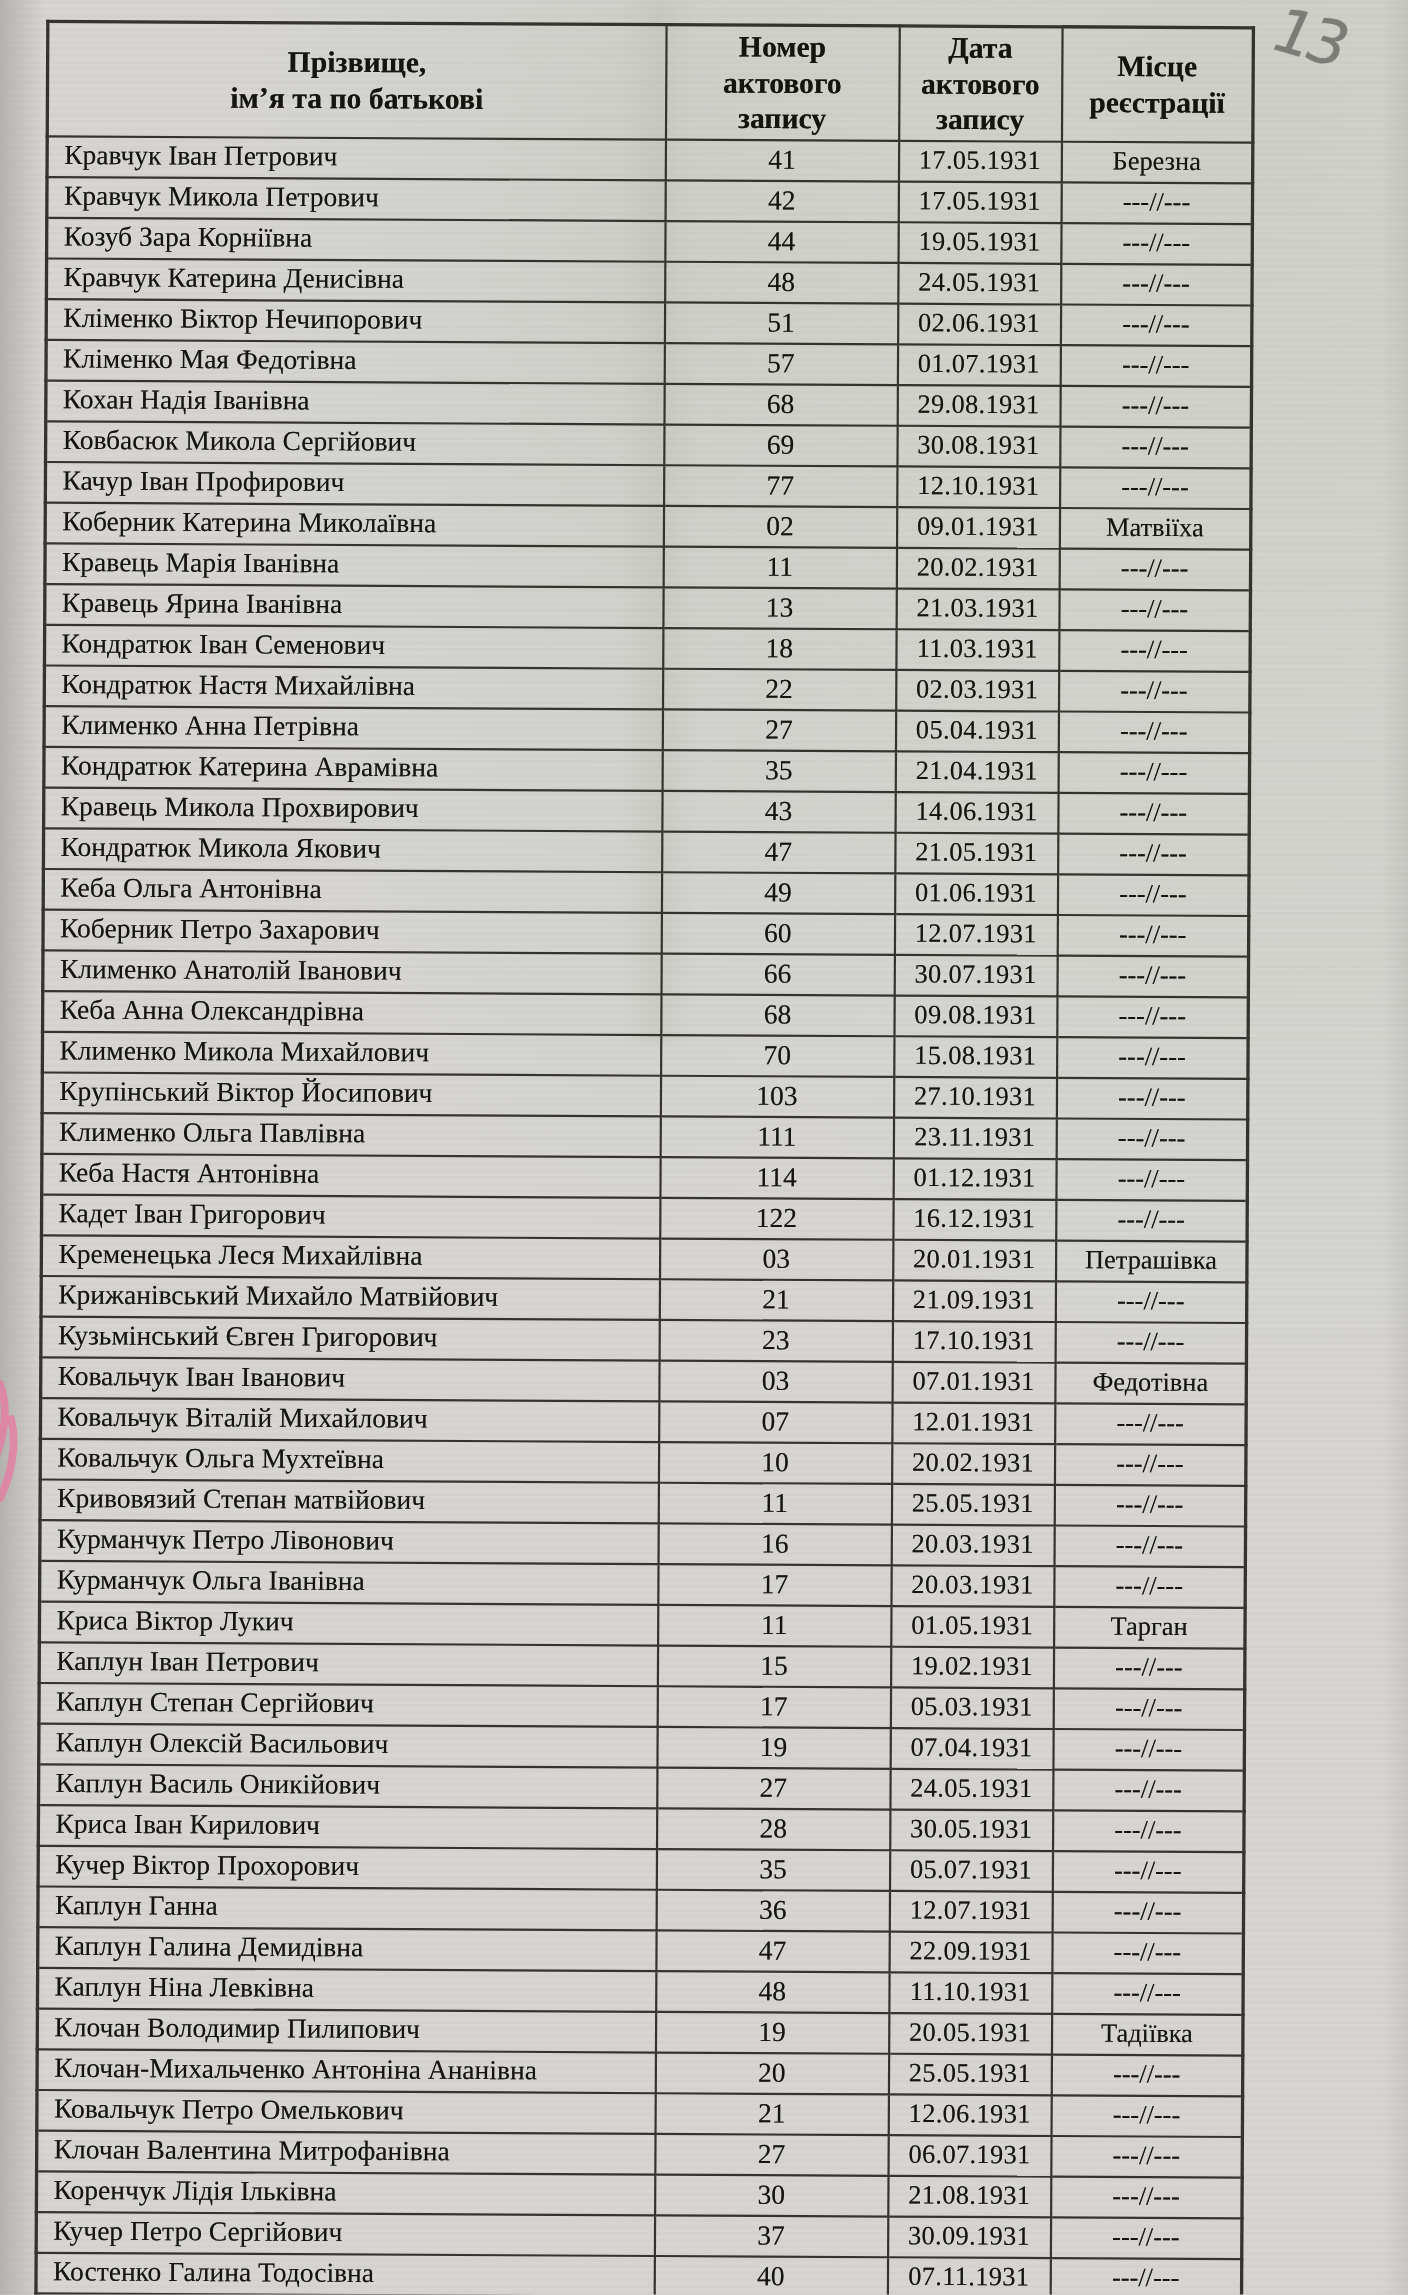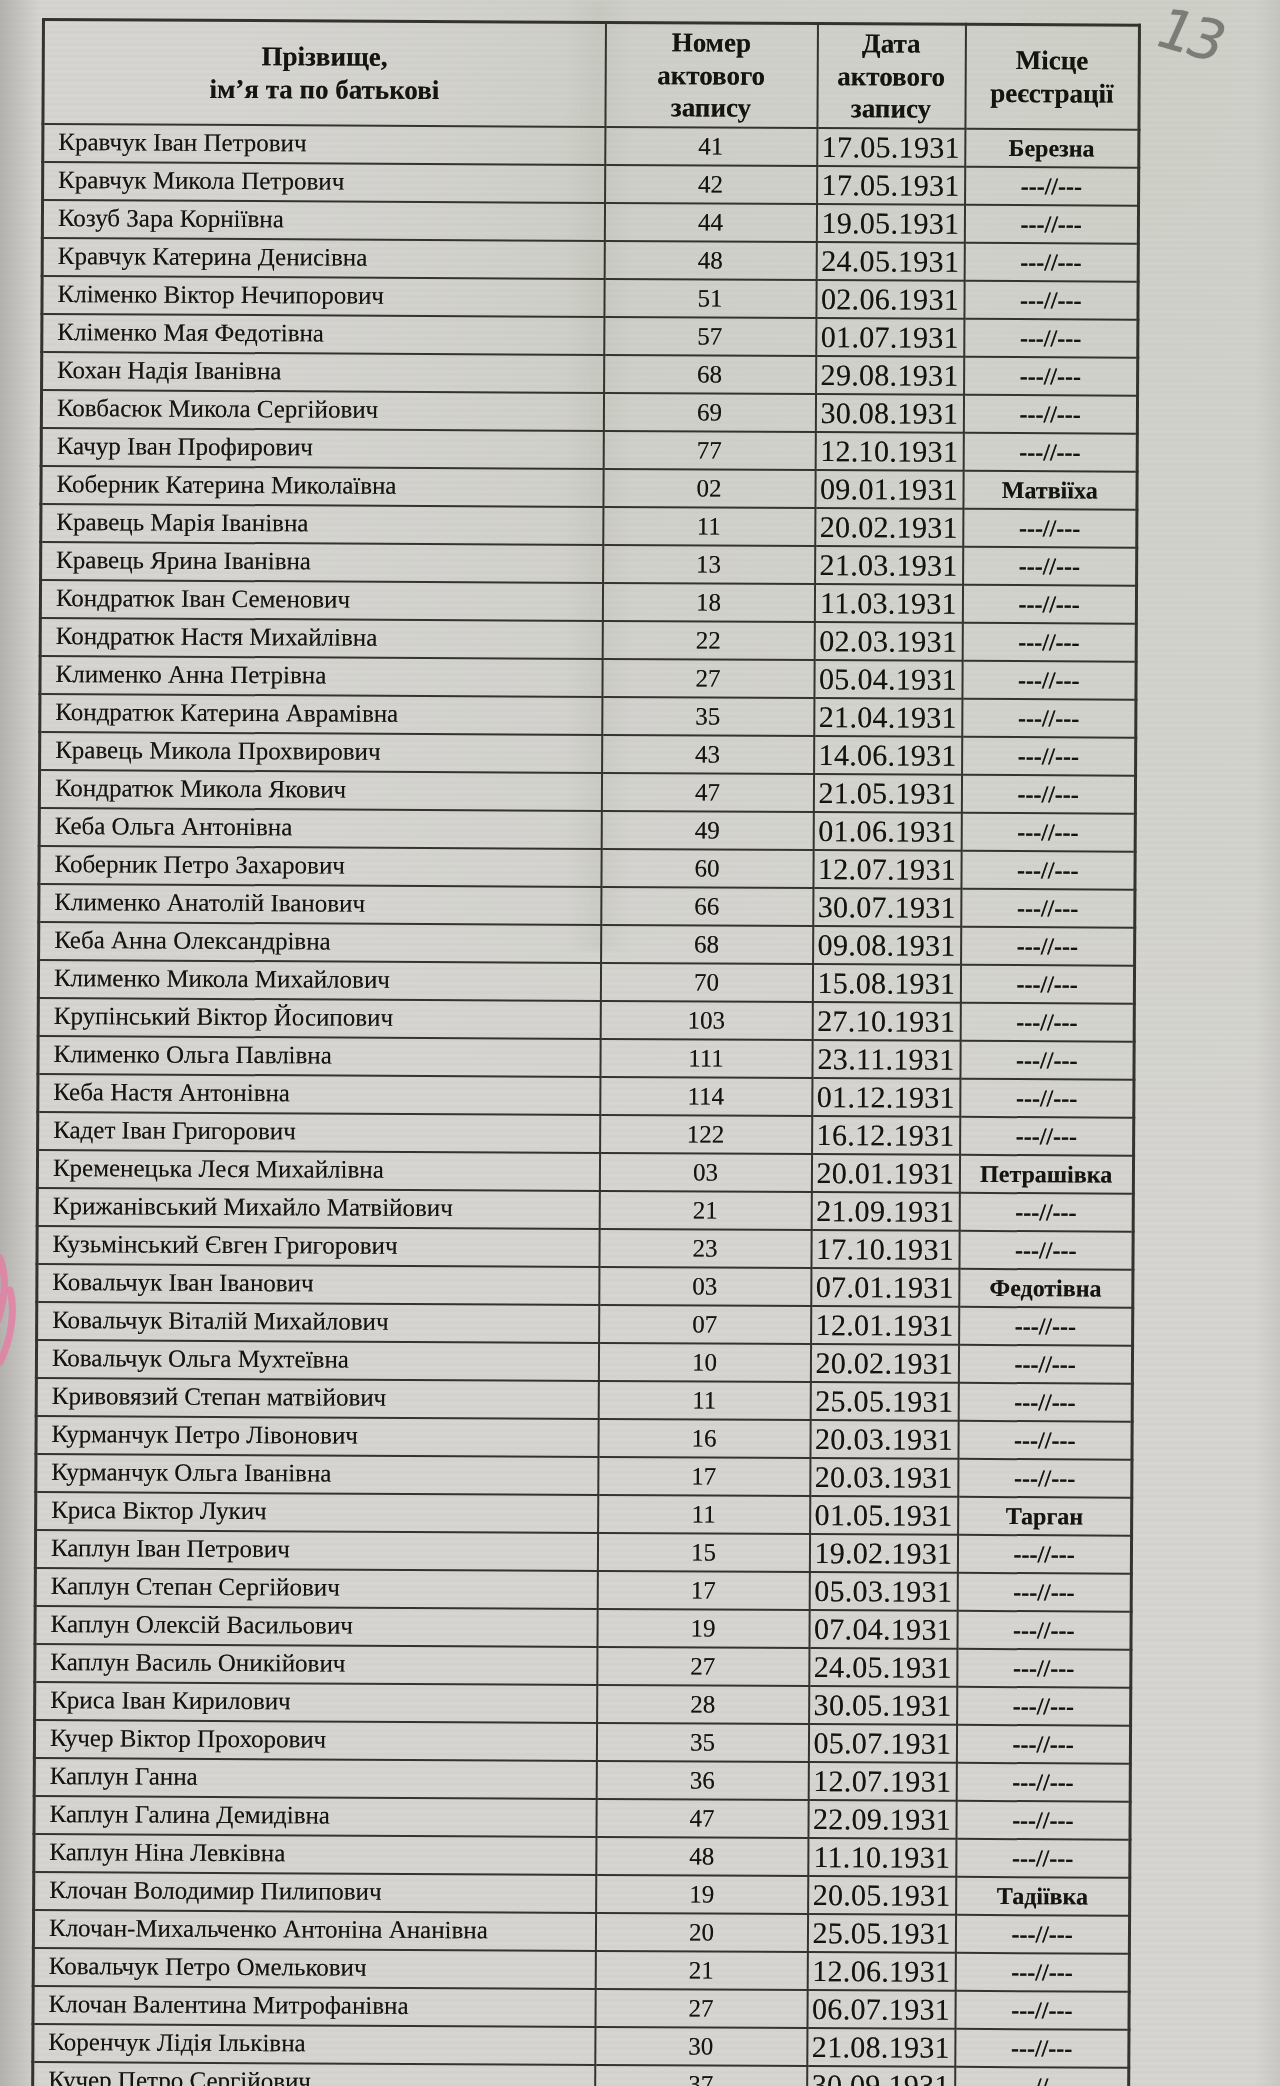--- a/index.html
+++ b/index.html
@@ -40,22 +40,22 @@
   col.c-name{width:562px;}
   col.c-num{width:212px;}
   col.c-date{width:148px;}
   col.c-place{width:174px;}
   tbody td{
     height:33px;font-size:25px;white-space:nowrap;overflow:hidden;
     text-shadow:0 0 .6px rgba(20,20,15,.55);
   }
   td.td-name{text-align:left;padding:0 6px 2px 14px;}
   td.td-num{text-align:center;}
-  td.td-date{text-align:center;letter-spacing:.3px;font-size:30px;}
-  td.td-place{text-align:center;font-size:24px;font-weight:bold;}
+  td.td-date{text-align:center;letter-spacing:.3px;font-size:24px;}
+  td.td-place{text-align:center;font-size:24px;}
   .handwritten-note{
     position:absolute;left:1158px;top:2px;
     font-family:"DejaVu Sans", sans-serif;
     font-size:56px;color:#75736f;
     transform:rotate(16deg) skewX(-8deg);
     opacity:.9;letter-spacing:-4px;
     text-shadow:0 0 1px rgba(90,90,88,.6);
   }
   .pink-mark{
     position:absolute;pointer-events:none;left:-6px;

